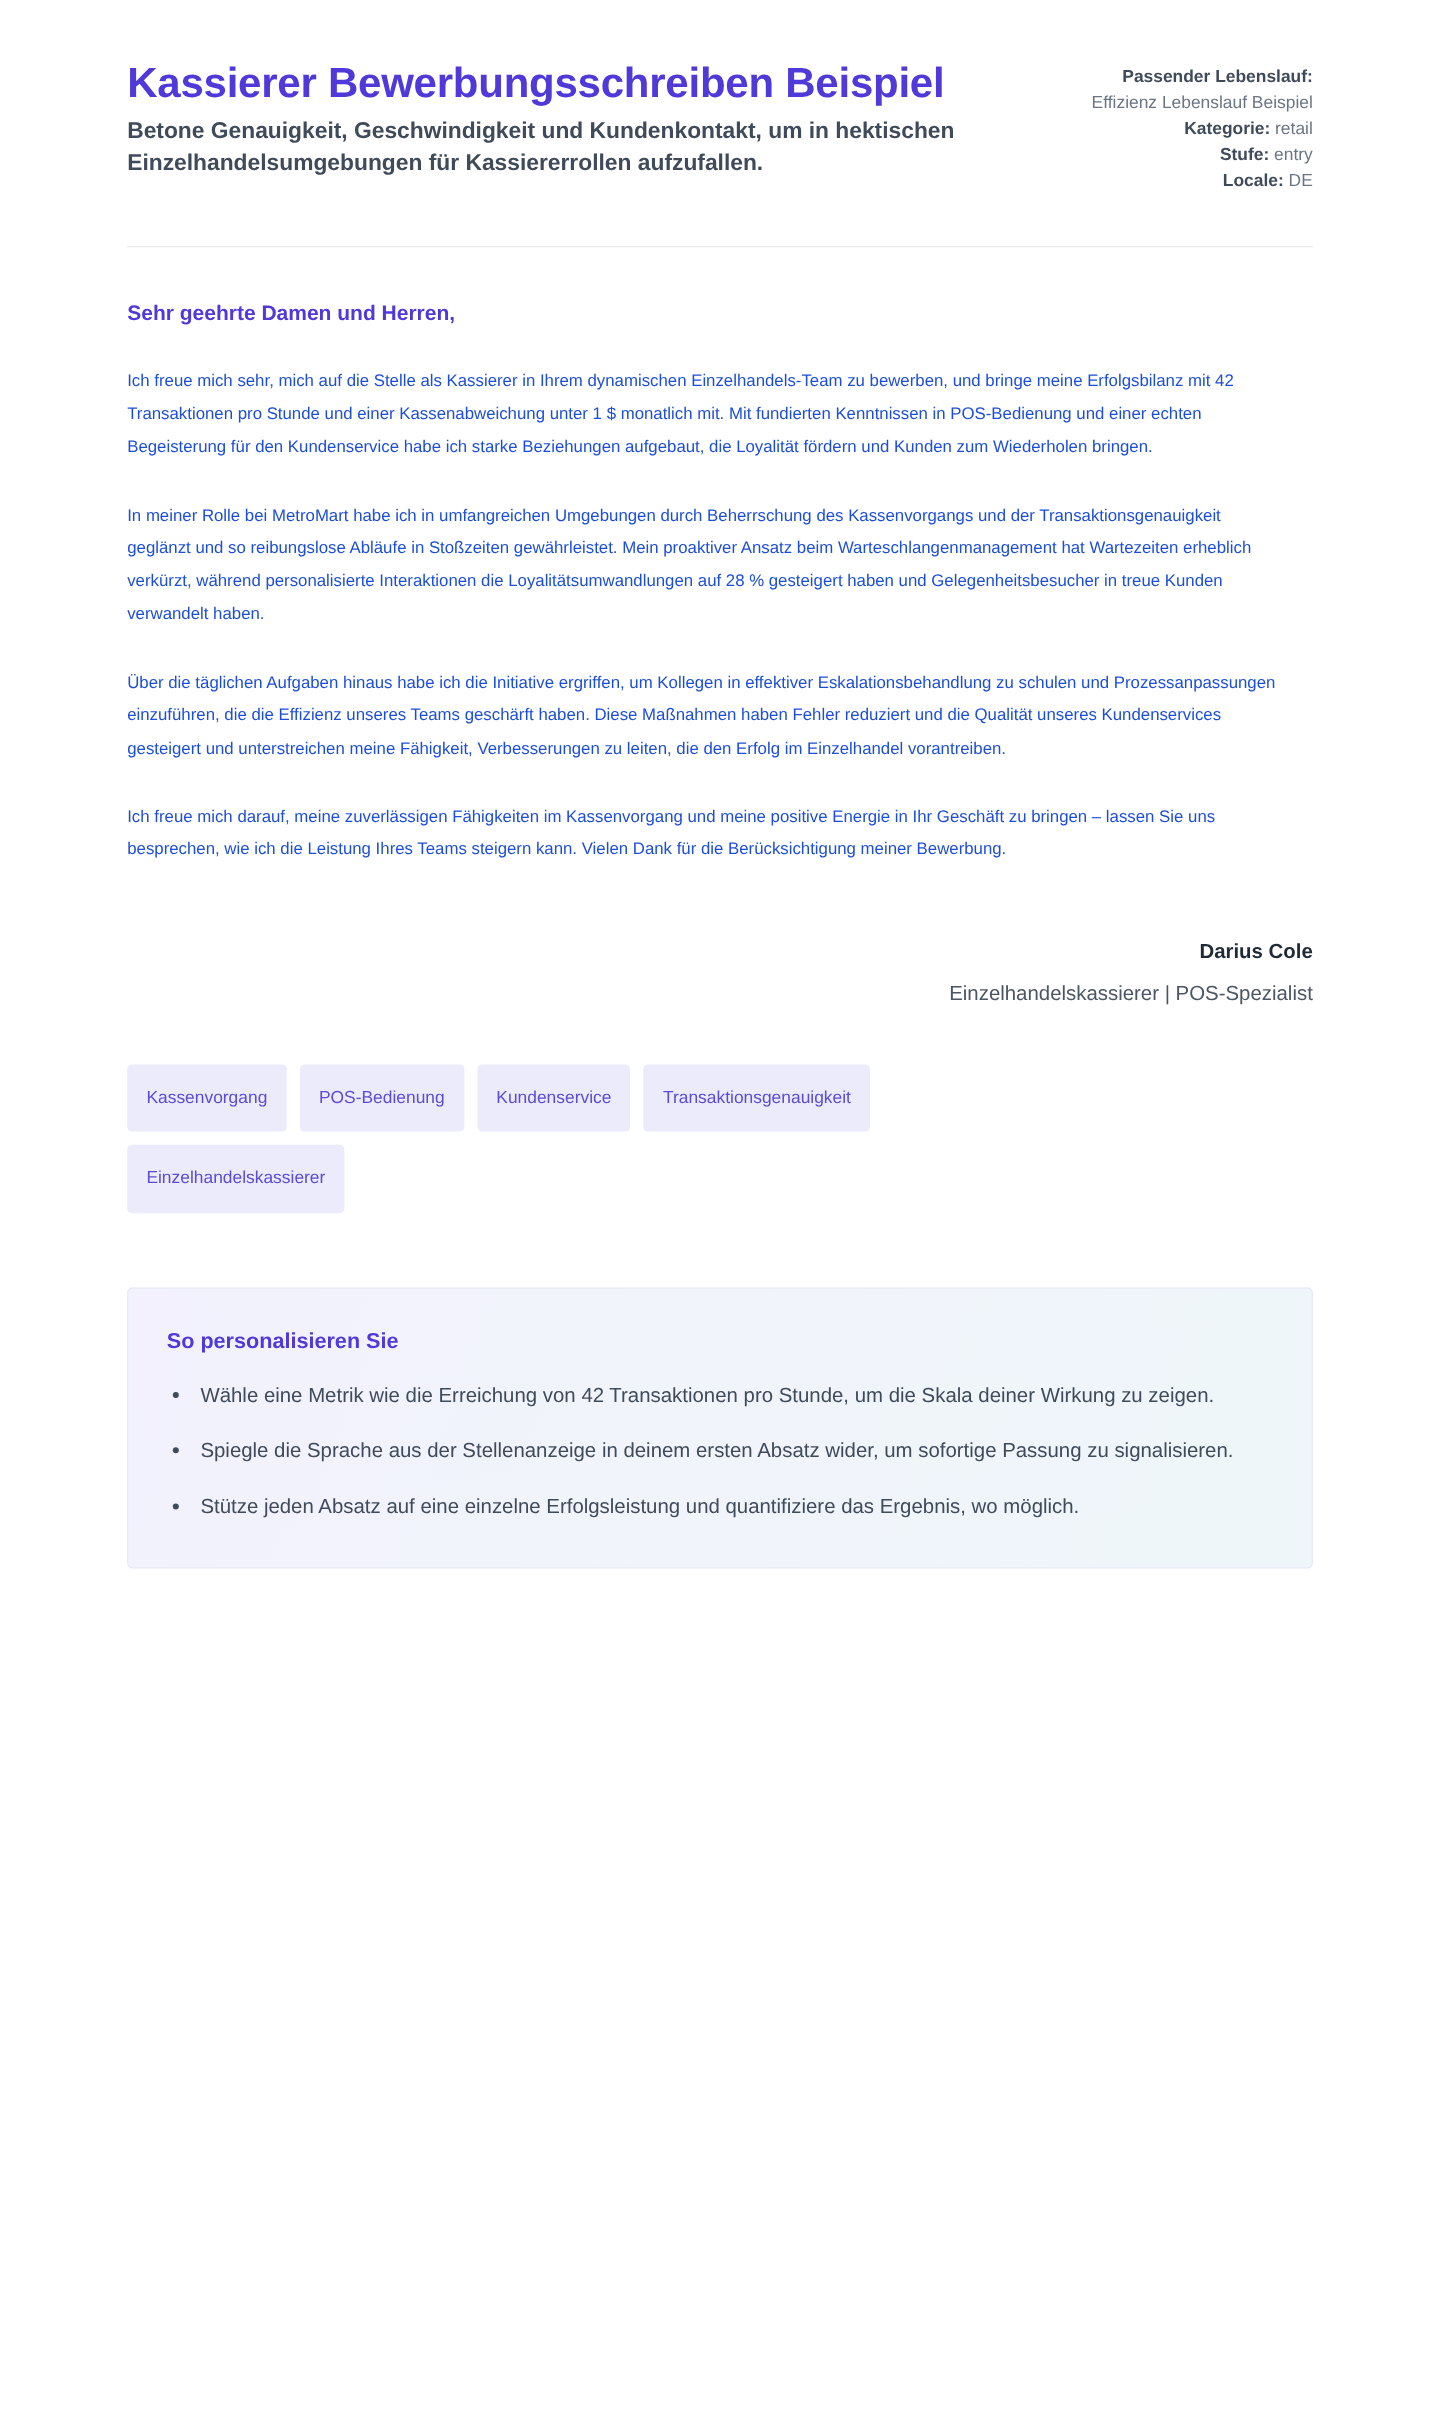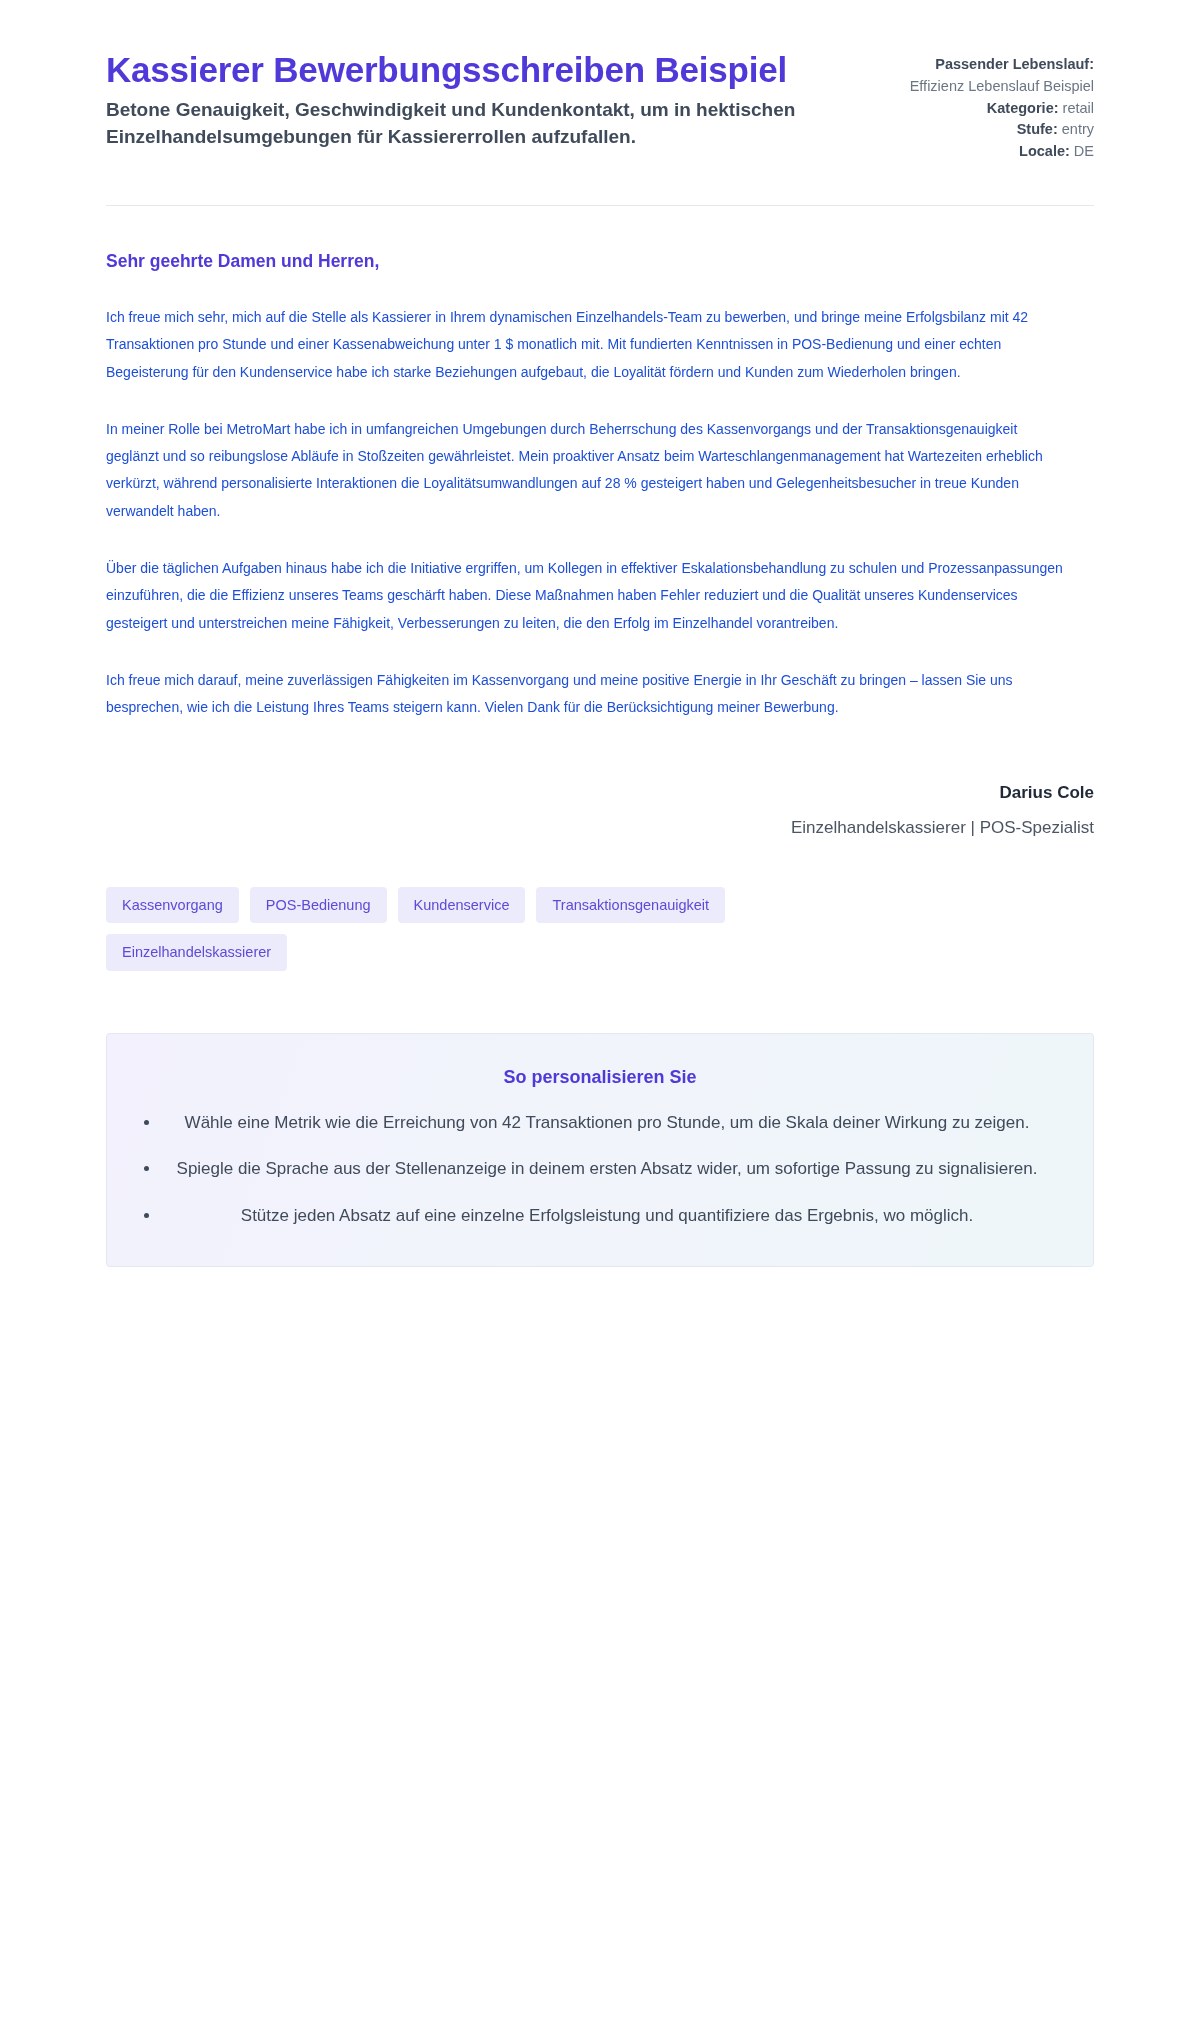--- a/index.html
+++ b/index.html
@@ -111,34 +111,33 @@
     gap: 11px;
     padding-top: 46px;
     max-width: 790px;
   }
   .tag {
     display: inline-block;
     background: #ecebfb;
     color: #5b4bd6;
     font-size: 14.5px;
     line-height: 1;
-    padding: 11px 16px;
+    padding: 21px 16px;
     border-radius: 4px;
     white-space: nowrap;
   }
 
   
   .tipbox {
     margin-top: 62px;
     background: linear-gradient(110deg, #f2f1fd 0%, #f1f4fb 45%, #eef6f9 100%);
     border: 1px solid #e3e6f3;
     border-radius: 4px;
     padding: 30px 32px 34px 32px;
     box-sizing: border-box;
-    text-align: center;
   }
   .tip-title {
     margin: 0 0 16px 0;
     font-size: 18px;
     font-weight: 700;
     color: #4f39d9;
     line-height: 1.5;
   }
   .tip-list {
     margin: 0;

